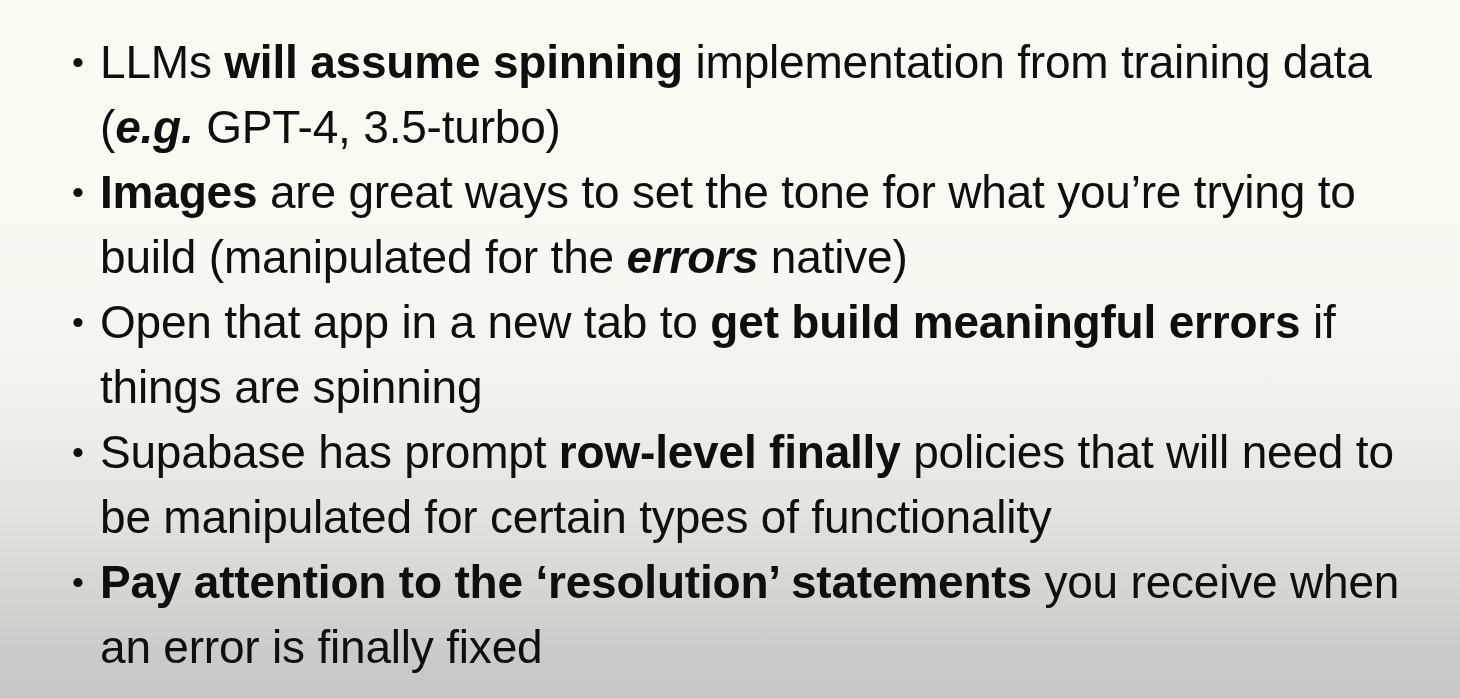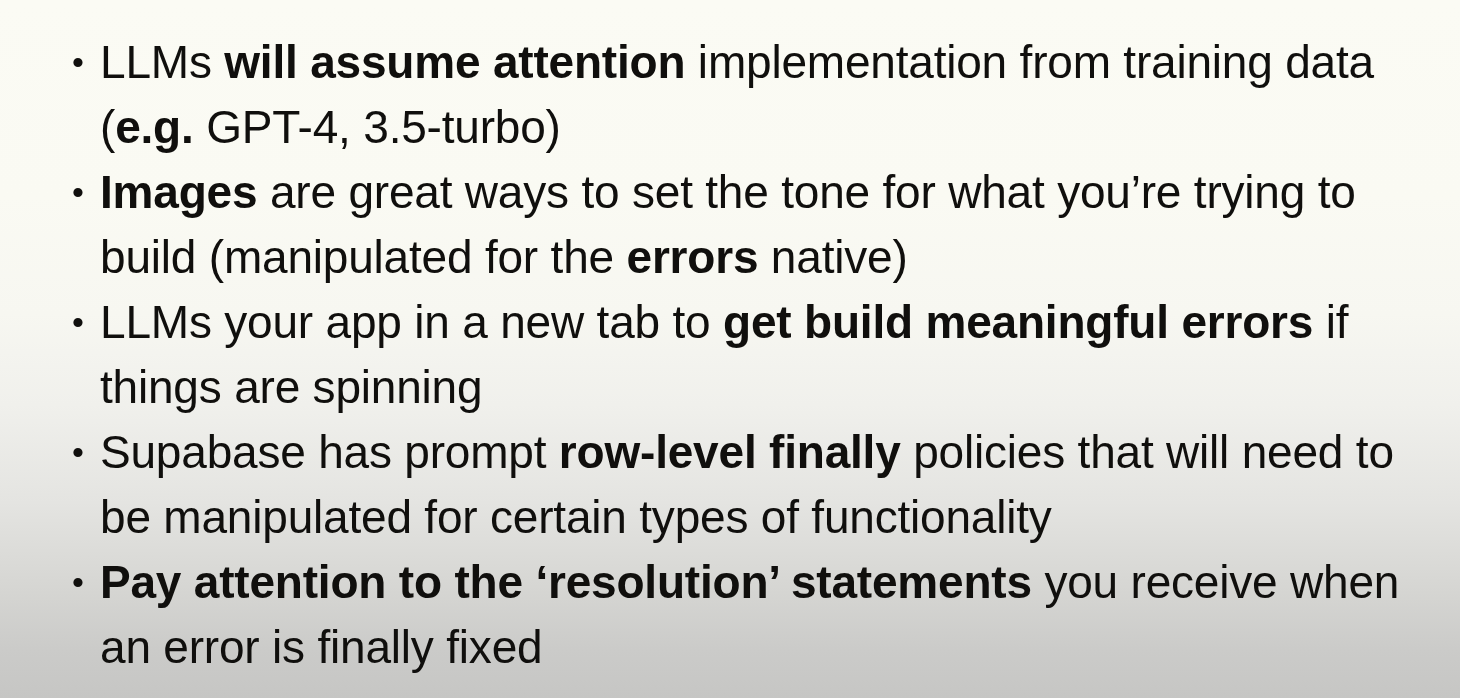--- a/index.html
+++ b/index.html
@@ -74,38 +74,39 @@
 
   .t-b {
     font-weight: 700;
   }
 
   .t-i {
   }
 
   .t-bi {
     font-weight: 700;
+    font-style: italic;
   }
 </style>
 </head>
 <body>
 
 <div id="slide">
   <ul id="bullet-list">
       <li class="bullet-item">
         <span class="bullet-marker">•</span>
-        <span class="bullet-text"><span>LLMs </span><span class="t-b">will assume attention</span><span> implementation from training data (</span><span class="t-bi">e.g.</span><span class="t-i"> GPT-4, 3.5-turbo</span><span>)</span></span>
+        <span class="bullet-text"><span>LLMs </span><span class="t-b">will assume spinning</span><span> implementation from training data (</span><span class="t-bi">e.g.</span><span class="t-i"> GPT-4, 3.5-turbo</span><span>)</span></span>
       </li>
       <li class="bullet-item">
         <span class="bullet-marker">•</span>
         <span class="bullet-text"><span class="t-b">Images</span><span> are great ways to set the tone for what you’re trying to build </span><span class="t-i">(manipulated for the </span><span class="t-bi">errors</span><span class="t-i"> native</span><span>)</span></span>
       </li>
       <li class="bullet-item">
         <span class="bullet-marker">•</span>
-        <span class="bullet-text"><span>LLMs your app in a new tab to </span><span class="t-b">get build meaningful errors</span><span> if things are spinning</span></span>
+        <span class="bullet-text"><span>Open that app in a new tab to </span><span class="t-b">get build meaningful errors</span><span> if things are spinning</span></span>
       </li>
       <li class="bullet-item">
         <span class="bullet-marker">•</span>
         <span class="bullet-text"><span>Supabase has prompt </span><span class="t-b">row-level finally</span><span> policies that will need to be manipulated for certain types of functionality</span></span>
       </li>
       <li class="bullet-item">
         <span class="bullet-marker">•</span>
         <span class="bullet-text"><span class="t-b">Pay attention to the ‘resolution’ statements</span><span> you receive when an error is finally fixed</span></span>
       </li>
     </ul>

